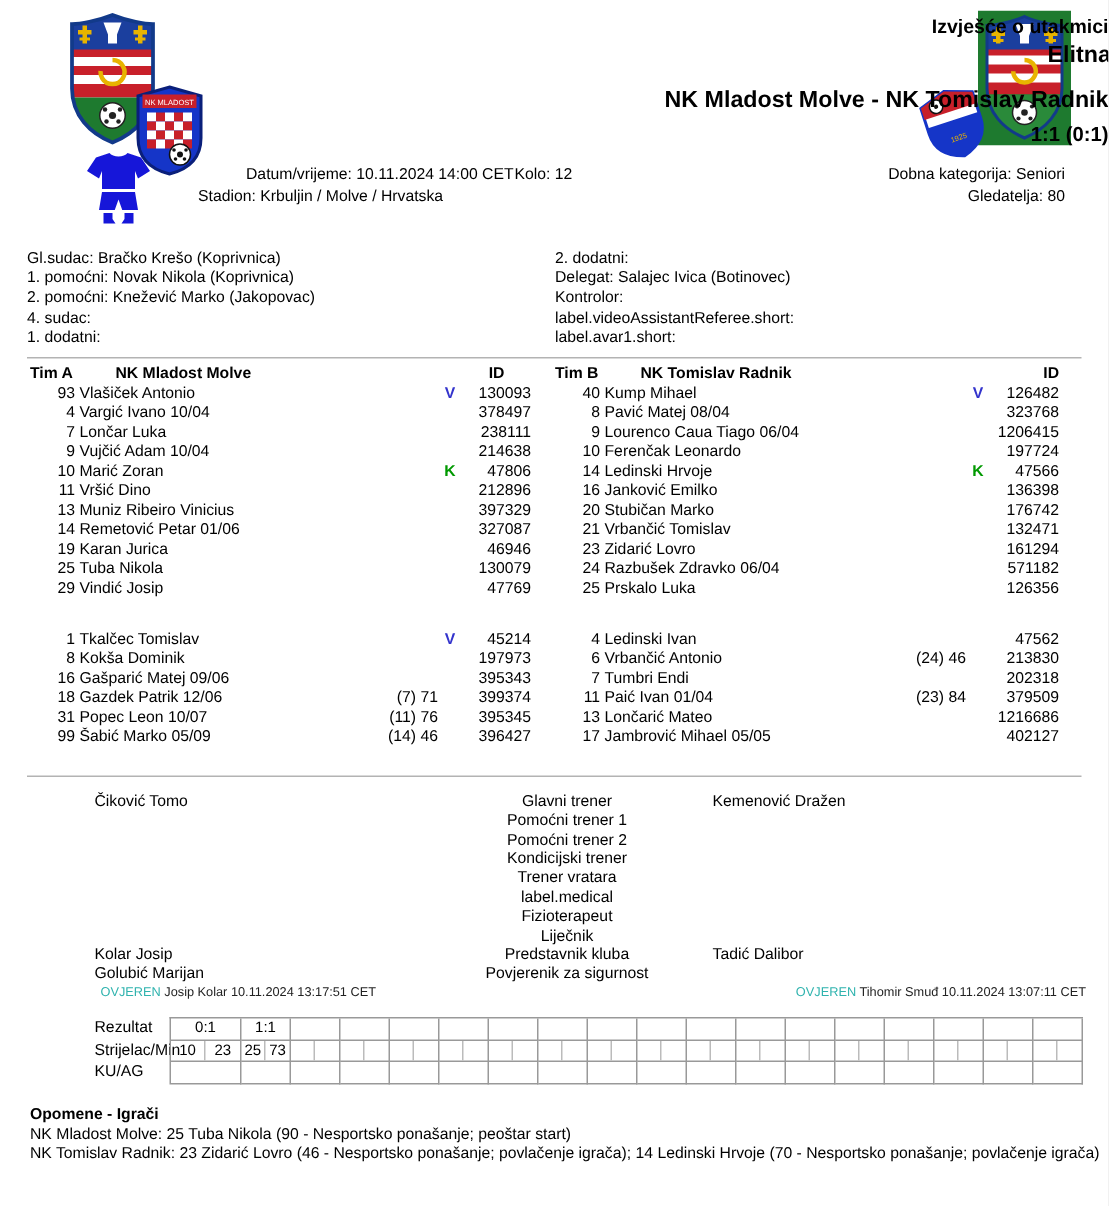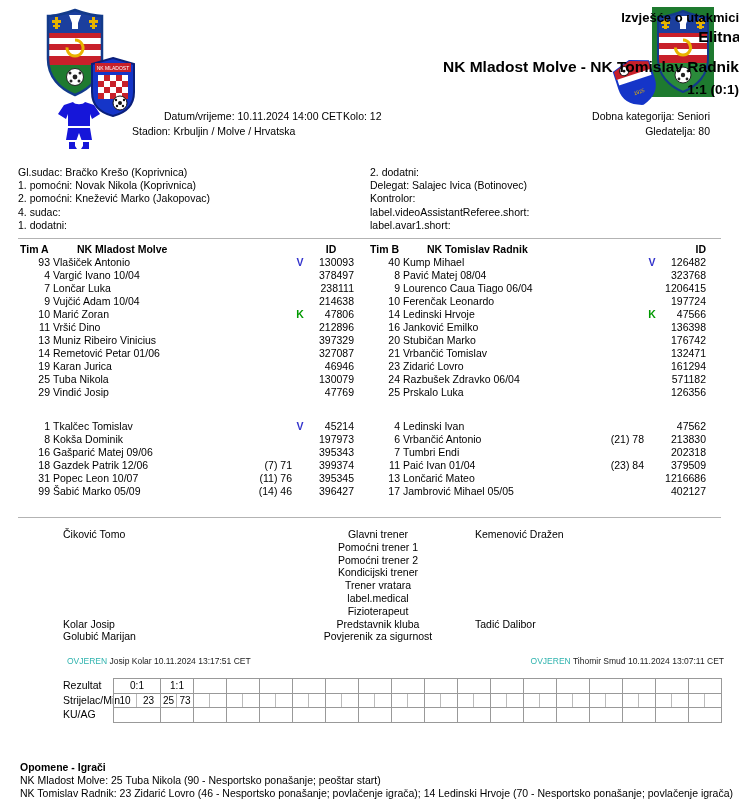--- a/index.html
+++ b/index.html
@@ -397,21 +397,21 @@
       <div class="p-row">
         <span class="c-num">4</span>
         <span class="c-name">Ledinski Ivan</span>
         <span class="c-sub"></span>
         <span class="c-vk"></span>
         <span class="c-id">47562</span>
       </div>
       <div class="p-row">
         <span class="c-num">6</span>
         <span class="c-name">Vrbančić Antonio</span>
-        <span class="c-sub">(21) 78</span>
+        <span class="c-sub">(24) 46</span>
         <span class="c-vk"></span>
         <span class="c-id">213830</span>
       </div>
       <div class="p-row">
         <span class="c-num">7</span>
         <span class="c-name">Tumbri Endi</span>
         <span class="c-sub"></span>
         <span class="c-vk"></span>
         <span class="c-id">202318</span>
       </div>
@@ -467,20 +467,25 @@
         <span class="s-right"></span>
       </div>
       <div class="staff-row">
         <span class="s-left"></span>
         <span class="s-role">label.medical</span>
         <span class="s-right"></span>
       </div>
       <div class="staff-row">
         <span class="s-left"></span>
         <span class="s-role">Fizioterapeut</span>
+        <span class="s-right"></span>
+      </div>
+      <div class="staff-row">
+        <span class="s-left"></span>
+        <span class="s-role">Liječnik</span>
         <span class="s-right"></span>
       </div>
       <div class="staff-row">
         <span class="s-left">Kolar Josip</span>
         <span class="s-role">Predstavnik kluba</span>
         <span class="s-right">Tadić Dalibor</span>
       </div>
       <div class="staff-row">
         <span class="s-left">Golubić Marijan</span>
         <span class="s-role">Povjerenik za sigurnost</span>
@@ -650,19 +655,19 @@
           <div class="grid-cell" style="width: 33px;"></div>
           <div class="grid-cell" style="width: 33px;"></div>
           <div class="grid-cell" style="width: 33px;"></div>
           <div class="grid-cell" style="width: 33px;"></div>
           <div class="grid-cell" style="width: 33px;"></div>
           <div class="grid-cell" style="width: 33px;"></div>
         </div>
       </div>
   </div>
 
-  <div class="abs" style="left:20px;top:737px;margin-top:24px;">
+  <div class="abs" style="left:20px;top:737px;">
     <div class="notes-line b">Opomene - Igrači</div>
     <div class="notes-line">NK Mladost Molve: 25 Tuba Nikola (90 - Nesportsko ponašanje; peoštar start)</div>
     <div class="notes-line">NK Tomislav Radnik: 23 Zidarić Lovro (46 - Nesportsko ponašanje; povlačenje igrača); 14 Ledinski Hrvoje (70 - Nesportsko ponašanje; povlačenje igrača)</div>
   </div>
 
 </div>
 
 </body></html>

